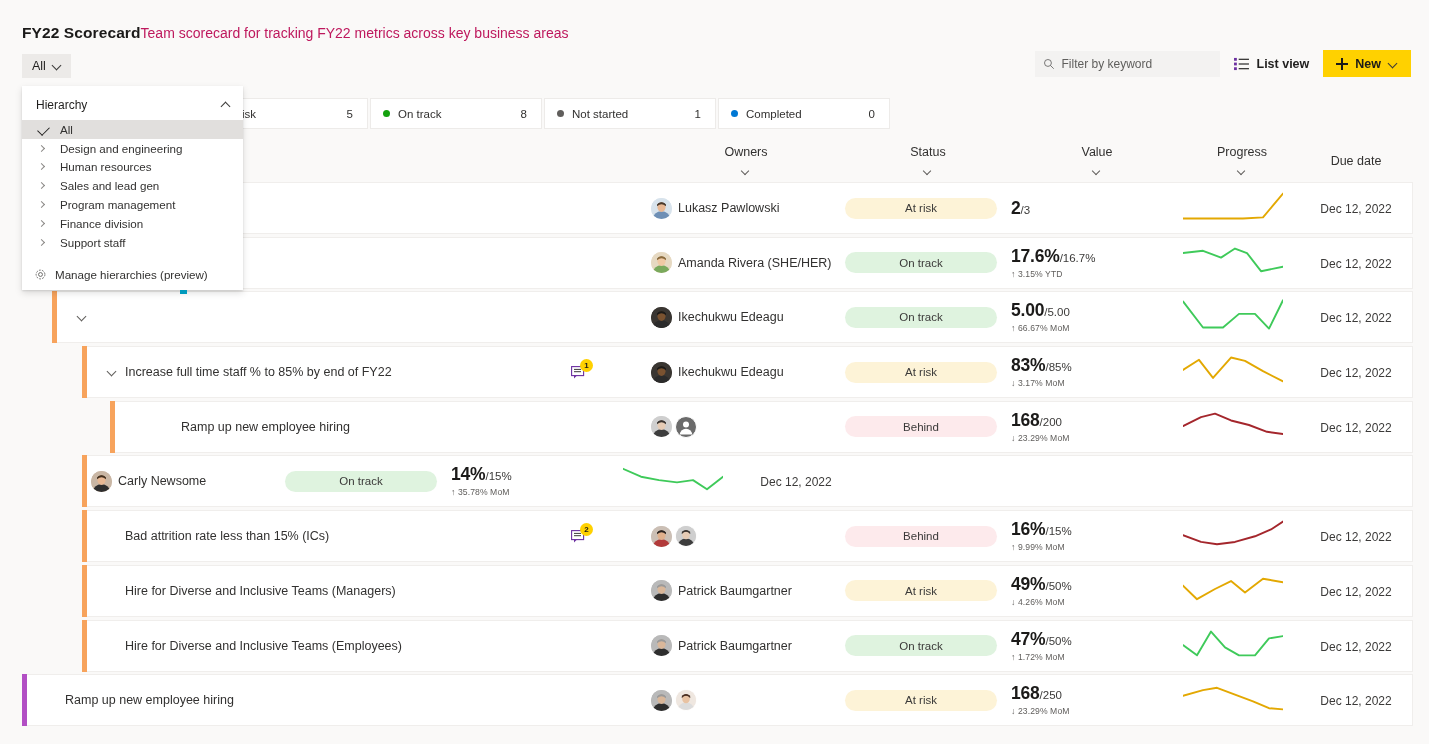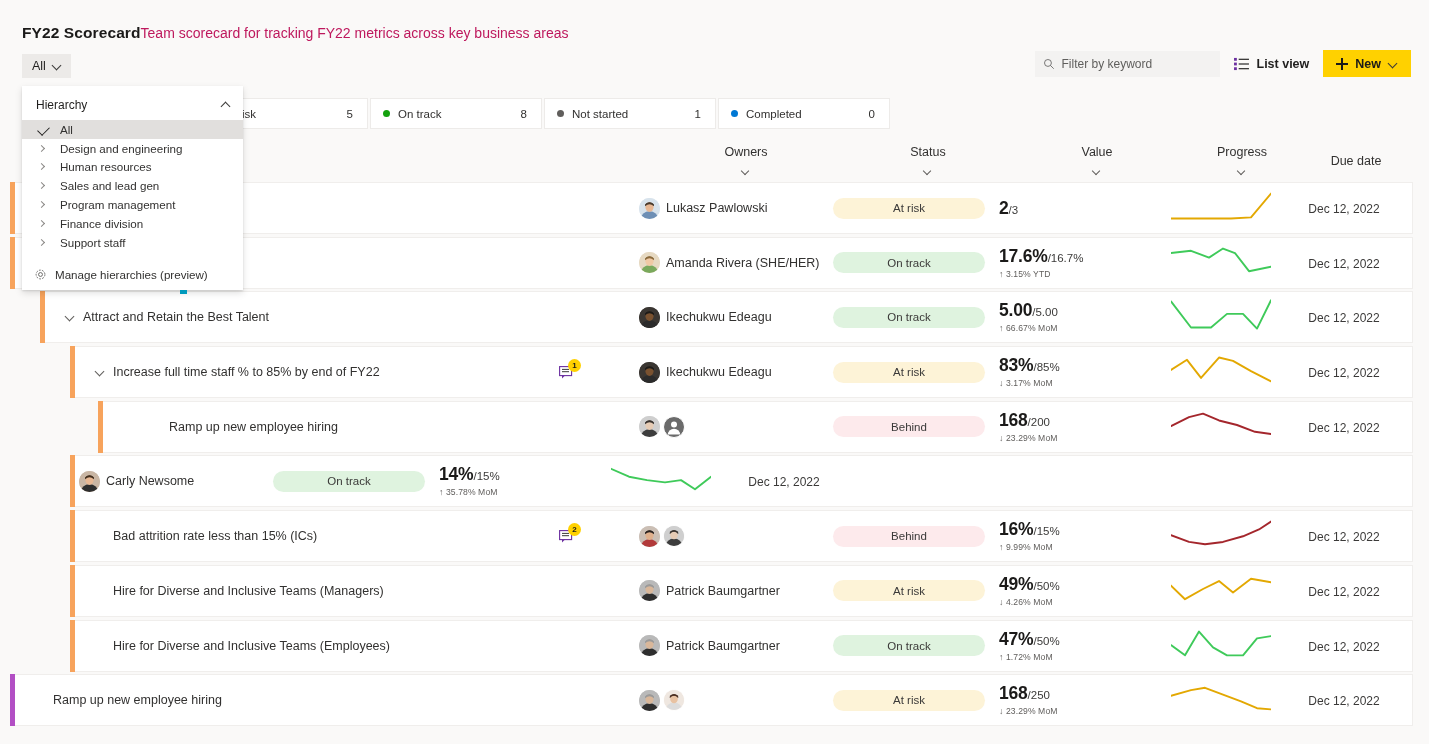--- a/index.html
+++ b/index.html
@@ -68,21 +68,21 @@
   .thead { display: flex; align-items: center; height: 40px; padding-left: 22px; margin-top: 12px; }
   .th { font-size: 12.5px; color: #323130; display: flex; align-items: center; gap: 8px; flex-direction: column; }
   .th .chev::after { border-color: #605e5c; width: 5px; height: 5px; }
   .col-name { width: 625px; }
   .col-owner { width: 198px; }
   .col-status { width: 166px; }
   .col-value { width: 172px; }
   .col-progress { width: 118px; align-items: center; }
   .col-due { width: 110px; }
 
-  .rows { padding-left: 10px; text-decoration: underline; }
+  .rows { padding-left: 22px; text-decoration: underline; }
   .row-wrap { position: relative; height: 54.7px; }
   .row {
     position: absolute; top: 1px; right: 16px; height: 52px;
     background: #fff; border: 1px solid #f0eeec; border-left: none;
     display: flex; align-items: center;
   }
   .accent { position: absolute; top: 1px; width: 5px; height: 52px; }
   .rname { font-size: 12.5px; color: #323130; display: flex; align-items: center; }
   .twisty { width: 26px; display: flex; align-items: center; justify-content: center; flex: none; cursor: pointer; }
   .twisty .chev::after { width: 6px; height: 6px; border-color: #605e5c; }
@@ -302,21 +302,20 @@
           <div class="col-due" style="text-align:center"><span class="due">Dec 12, 2022</span></div>
         </div>
       </div>
       <div class="row-wrap">
         <span class="accent" style="left:30px;background:#f7a35c"></span>
         <div class="row" style="left:35px">
           <div class="rname" style="width:590px;padding-left:12px">
             <span class="twisty">
               <span class="chev"></span>
             </span>
-            <span style="flex:1">Attract and Retain the Best Talent</span>
             <span style="width:60px"></span>
           </div>
           <div class="col-owner" style="padding-left:4px">
             <span class="owners ">
               <span class="av" style="background:#3a3632">
                 <svg viewBox="0 0 24 24" class="face">
                   <rect x="0" y="0" width="24" height="24" fill="#3a3632"></rect>
                   <path d="M2 24 a10 9 0 0 1 20 0 z" fill="#2b2b2b"></path>
                   <ellipse cx="12" cy="10.5" rx="4.6" ry="5.4" fill="#7a5230"></ellipse>
                   <path d="M6.8 9.2 a5.4 5.4 0 0 1 10.4 0 a6 6 0 0 0 -10.4 0 z" fill="#1c1a18"></path>

